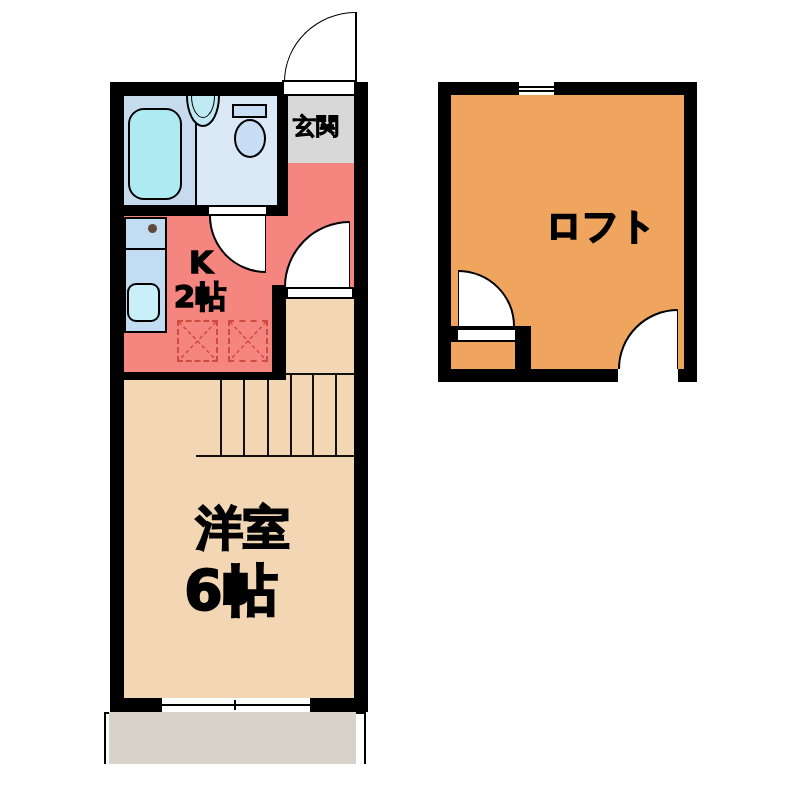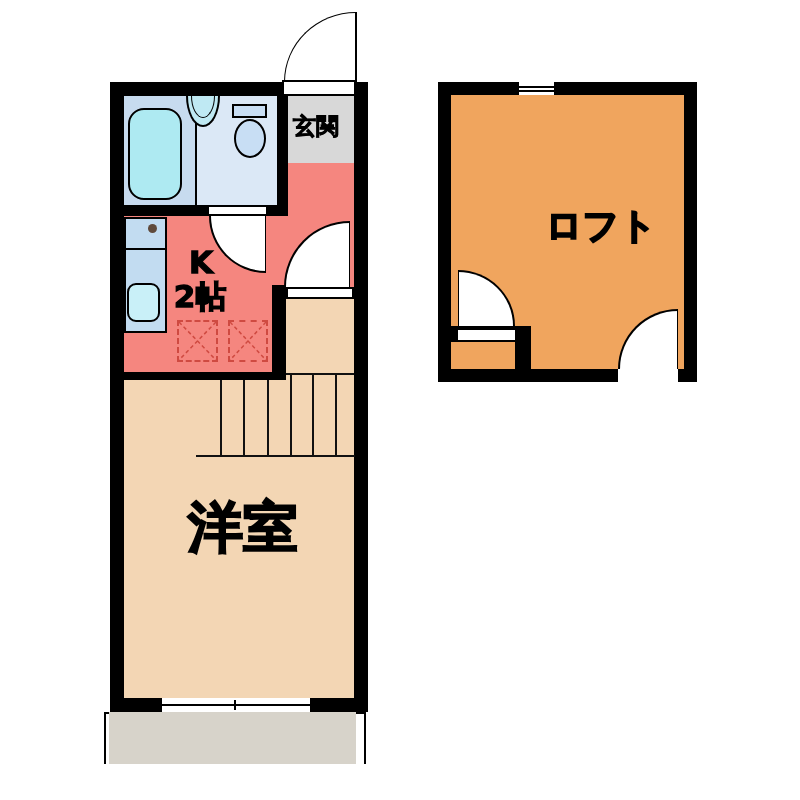--- a/index.html
+++ b/index.html
@@ -91,21 +91,22 @@
   <div class="abs" style="left:355px;top:12px;width:2px;height:70px;background:#000;"></div>
   <div class="abs leaf" style="left:282px;top:80px;width:74px;height:16px;border:2px solid #000;"></div>
 
   <div class="abs" style="left:162px;top:698px;width:148px;height:14px;background:#fff;"></div>
   <div class="abs" style="left:162px;top:704px;width:148px;height:2px;background:#000;"></div>
   <div class="abs" style="left:234px;top:700px;width:2px;height:10px;background:#000;"></div>
 
   <div class="lbl small" style="left:316px;top:126px;font-size:23px;">玄関</div>
   <div class="lbl mid" style="left:201px;top:262px;font-size:31px;">K</div>
   <div class="lbl mid" style="left:200px;top:296px;font-size:31px;">2帖</div>
-  <div class="lbl big" style="left:243px;top:527px;font-size:55px;">洋室</div>
+  <div class="lbl big" style="left:243px;top:527px;font-size:47px;">洋室</div>
+  <div class="lbl big" style="left:231px;top:590px;font-size:55px;">6帖</div>
 
   <div class="abs wall" style="left:438px;top:82px;width:259px;height:300px;"></div>
   <div class="abs" style="left: 451px; top: 95px; width: 233px; height: 274px; background-color: rgb(240, 165, 94);"></div>
 
   <div class="abs" style="left:519px;top:82px;width:35px;height:13px;background:#fff;"></div>
   <div class="abs" style="left:519px;top:86px;width:35px;height:1.5px;background:#000;"></div>
   <div class="abs" style="left:519px;top:90px;width:35px;height:1.5px;background:#000;"></div>
 
   <div class="abs wall" style="left:448px;top:326px;width:10px;height:16px;"></div>
   <div class="abs wall" style="left:515px;top:326px;width:16px;height:56px;"></div>

